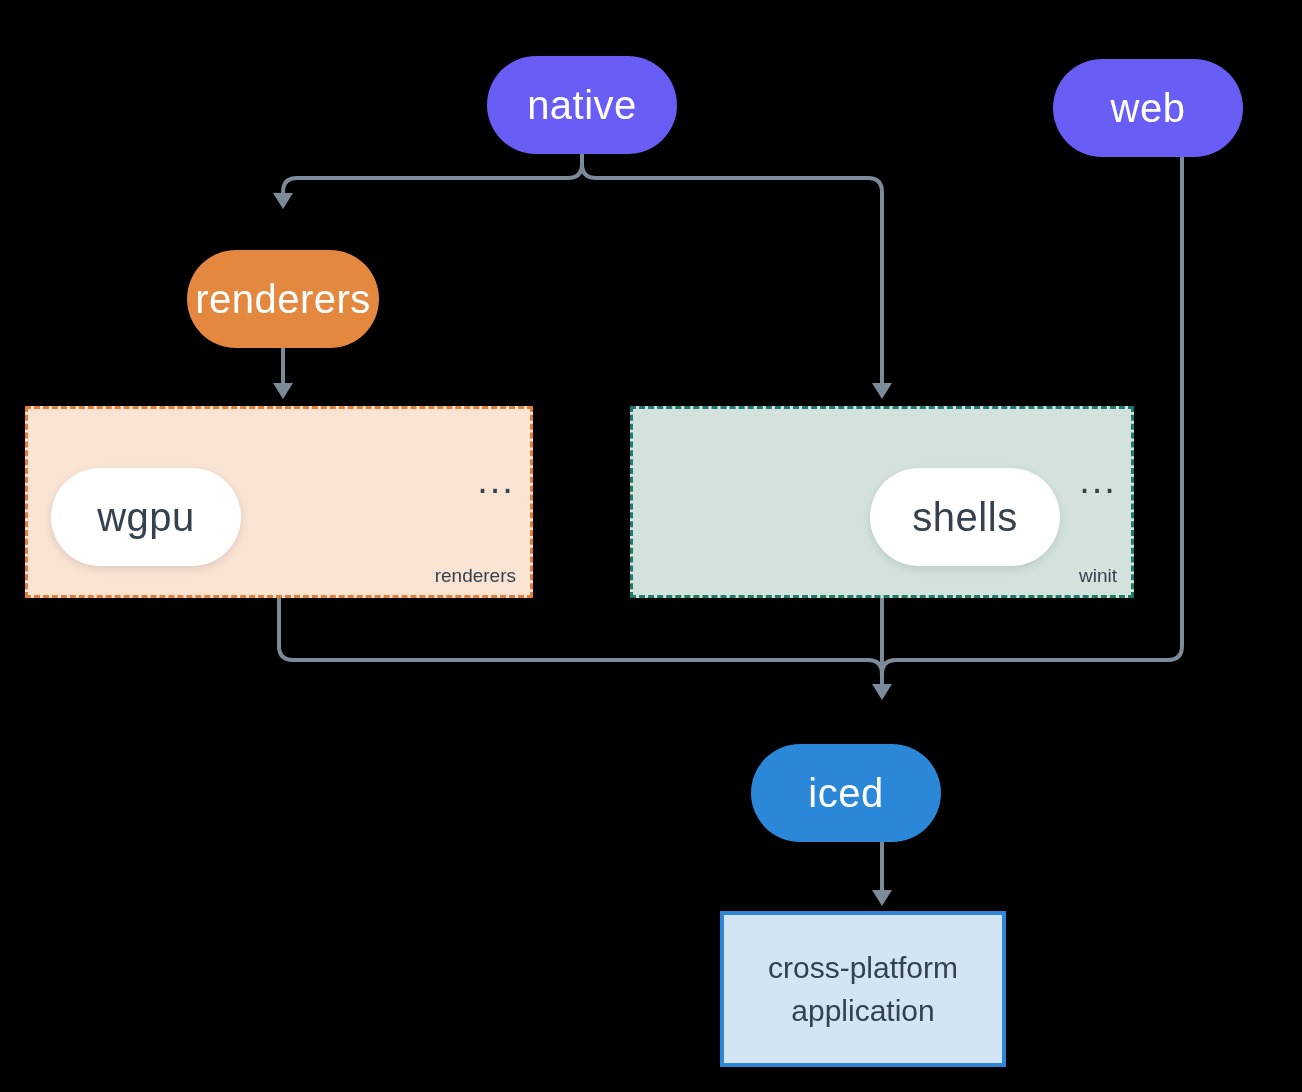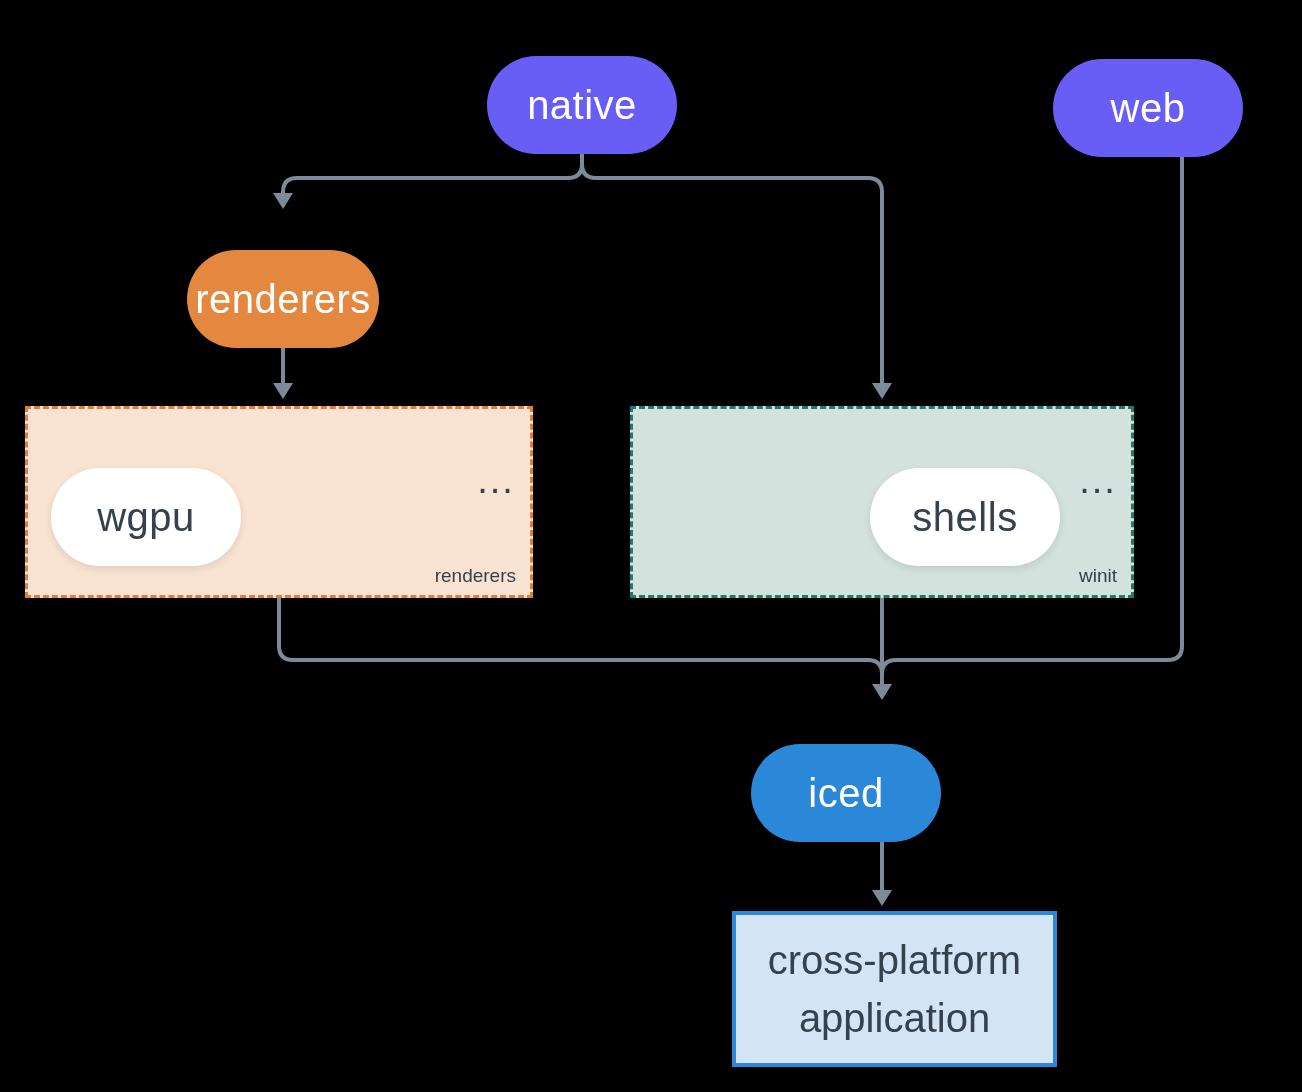--- a/index.html
+++ b/index.html
@@ -43,26 +43,25 @@
     position:absolute;top:23px;height:97px;width:70px;
     display:flex;align-items:center;justify-content:center;
     color:var(--dark-text);font-size:38px;letter-spacing:2px;
   }
   .group .caption{
     position:absolute;right:14px;bottom:8px;
     color:var(--dark-text);font-size:19px;
   }
 
   .app-box{
-    position:absolute;left:720px;top:911px;width:325px;height:156px;
+    position:absolute;left:720px;top:911px;width:286px;height:156px;
     background:var(--app-box-fill);border:4px solid var(--app-box-border);
     display:flex;align-items:center;justify-content:center;text-align:center;
-    color:var(--dark-text);font-size:40px;line-height:1.45;
+    color:var(--dark-text);font-size:30px;line-height:1.45;
     padding:0 30px;
-    margin-left:12px;
   }
 </style>
 </head>
 <body>
 
 <div class="canvas">
 
   <svg class="edges" width="1302" height="1092" viewBox="0 0 1302 1092" xmlns="http://www.w3.org/2000/svg">
 
     <path d="M 582 118 L 582 164 Q 582 178 568 178 L 297 178 Q 283 178 283 192 L 283 193"></path>

